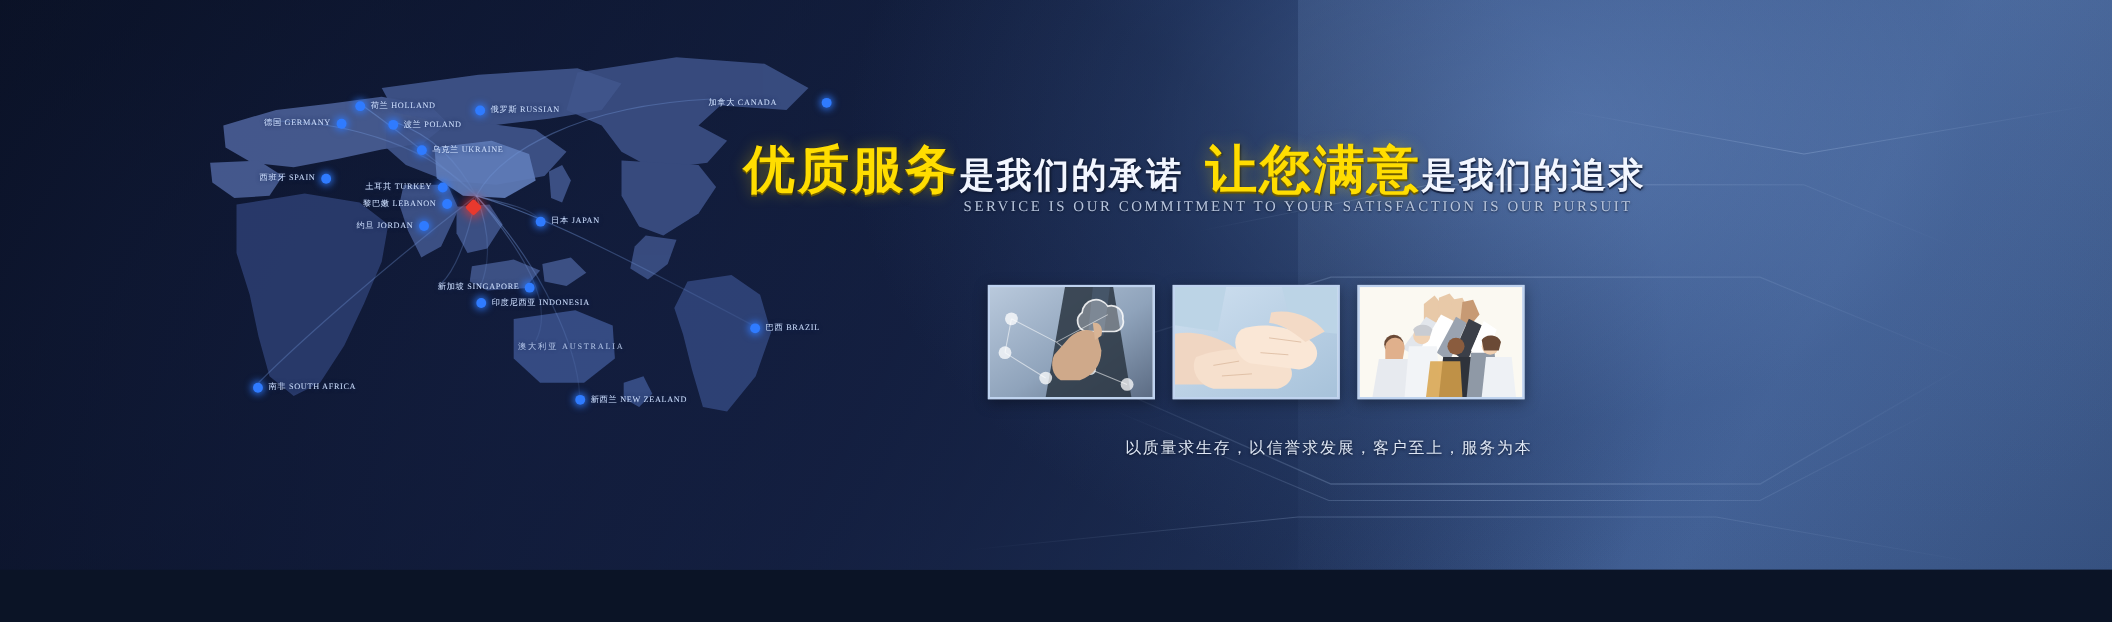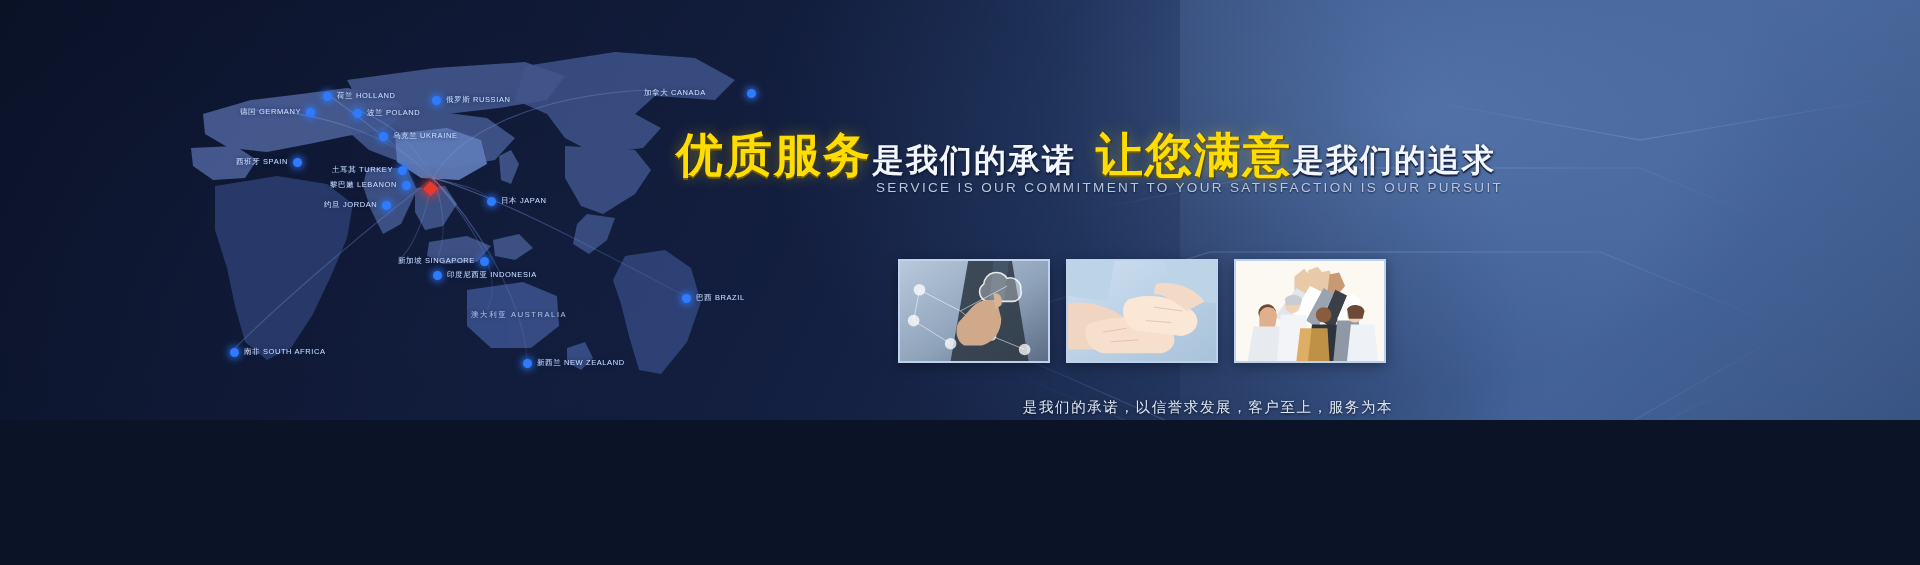--- a/index.html
+++ b/index.html
@@ -1,19 +1,19 @@
 <!DOCTYPE html>
 <html><head>
 <meta charset="utf-8">
 <style>
   * { margin:0; padding:0; box-sizing:border-box; }
   html,body { background:#0b1426; }
   .banner {
-    position:relative; width:1920px; height:420px; overflow:hidden;
-    font-family:Liberation Sans, sans-serif;
+    position:relative; width:1920px; height:518px; overflow:hidden;
+    font-family:Liberation Serif, serif;
     background:
       radial-gradient(ellipse 900px 620px at 1420px 120px, rgba(96,130,186,0.55) 0%, rgba(60,92,148,0.25) 42%, rgba(0,0,0,0) 72%),
       radial-gradient(ellipse 1200px 760px at 560px 330px, rgba(18,28,60,0.85) 0%, rgba(12,20,44,0.5) 55%, rgba(0,0,0,0) 80%),
       linear-gradient(118deg, #0a1124 0%, #101b38 22%, #1b2c55 45%, #2f4a7e 66%, #415f93 82%, #35507f 100%);
   }
 
   
   .deco { position:absolute; inset:0; pointer-events:none; }
 
   
@@ -339,15 +339,15 @@
           <path d="M104,62 L126,62 L130,104 L100,104 Z" fill="#8f99a6"></path>
           <circle cx="122" cy="56" r="8" fill="#f0cfb0"></circle>
           <path d="M114,50 a10,9 0 0 1 18,2 l-2,8 -14,0 Z" fill="#6b4a36"></path>
           <path d="M118,66 L142,66 L146,104 L114,104 Z" fill="#eef1f5"></path>
           <path d="M66,70 L94,70 L96,104 L62,104 Z" fill="#d8a24a" opacity="0.85"></path>
         </g>
       </svg>
     </div>
   </div>
 
-  <div class="tagline">是我们的承诺，以信誉求发展，客户至上，服务为本</div>
+  <div class="tagline">以质量求生存，以信誉求发展，客户至上，服务为本</div>
 
 </div>
 
 </body></html>

